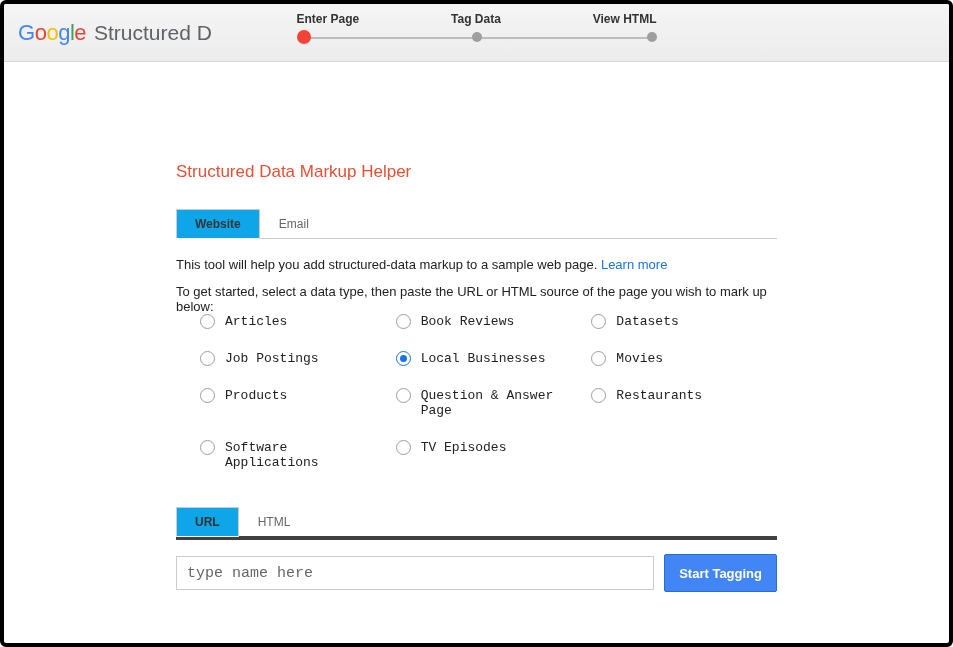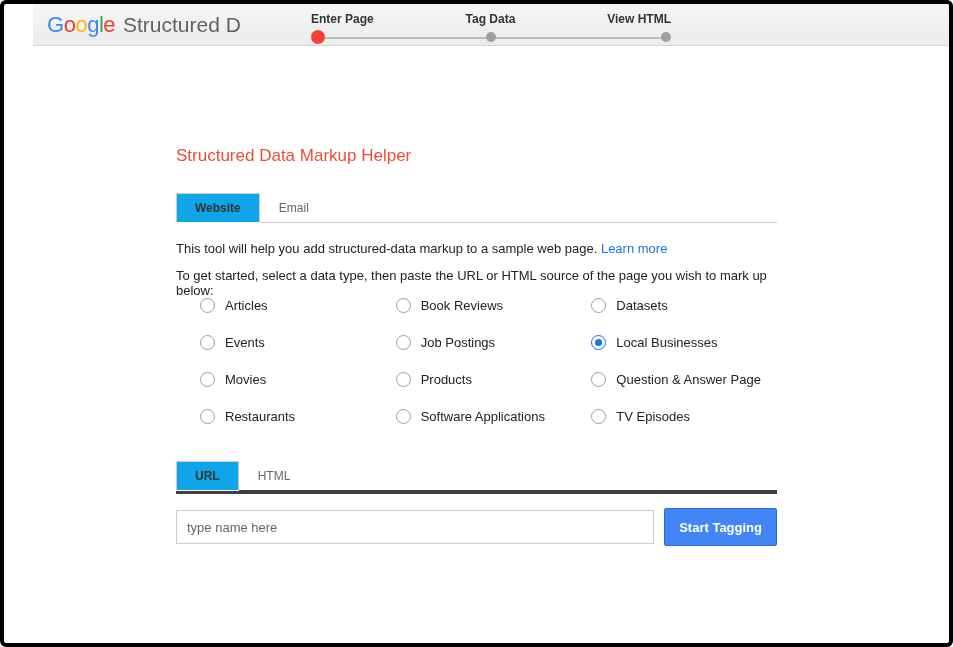--- a/index.html
+++ b/index.html
@@ -6,28 +6,27 @@
     body {
       font-family: Arial, Helvetica, sans-serif;
       background: #fff;
       width: 953px;
       height: 647px;
       overflow: hidden;
       border: 4px solid #000;
       border-radius: 6px;
     }
     .top-bar {
-      height: 42px;
+      height: 58px;
       background: linear-gradient(#f5f5f5, #ececec);
       border-bottom: 1px solid #d6d6d6;
       display: flex;
       align-items: center;
       padding: 0 14px;
       position: relative;
-      margin-left: 29px;
     }
     .logo-wrap { display: flex; align-items: baseline; gap: 8px; }
     .google-logo { font-size: 22px; font-weight: 500; letter-spacing: -0.5px; }
     .gb { color:#4285F4; } .gr { color:#EA4335; } .gy { color:#FBBC05; } .gg { color:#34A853; }
     .product-name { font-size: 21px; color:#5f6368; font-weight: 400; }
     .stepper {
       position: absolute;
       left: 50%;
       transform: translateX(-50%);
       top: 8px;
@@ -77,25 +76,26 @@
     .options {
       display:grid;
       grid-template-columns: repeat(3, 1fr);
       column-gap: 10px;
       row-gap: 22px;
       padding-left: 24px;
       margin-bottom: 36px;
     }
     .opt {
       display:flex;
-      align-items:center;
+      align-items:flex-start;
       gap:10px;
       font-size:13px;
       color:#222;
       cursor:pointer;
+      font-family:Liberation Mono, monospace;
     }
     .radio {
       width:15px; height:15px;
       border:1.5px solid #9e9e9e;
       border-radius:50%;
       display:flex; align-items:center; justify-content:center;
       flex-shrink:0;
     }
     .radio.checked { border-color:#1a73e8; }
     .radio.checked::after {
@@ -105,22 +105,23 @@
       display:flex;
       border-bottom:4px solid #404040;
       margin-bottom: 14px;
     }
     .input-row { display:flex; gap:10px; align-items:center; }
     .url-input {
       flex:1;
       height:34px;
       border:1px solid #ccc;
       padding:0 10px;
-      font-size:13px;
+      font-size:15px;
       color:#333;
+      font-family:Liberation Mono, monospace;
     }
     .url-input::placeholder { color:#666; }
     .start-btn {
       height:38px;
       padding:0 14px;
       background:#4285f4;
       color:#fff;
       border:1px solid #2b6cd4;
       font-size:13px;
       font-weight:600;
@@ -174,24 +175,20 @@
       <div class="opt">
         <span class="radio"></span>
         <span>Book Reviews</span>
       </div>
       <div class="opt">
         <span class="radio"></span>
         <span>Datasets</span>
       </div>
       <div class="opt">
         <span class="radio"></span>
-        <span>Events</span>
-      </div>
-      <div class="opt">
-        <span class="radio"></span>
         <span>Job Postings</span>
       </div>
       <div class="opt">
         <span class="radio checked"></span>
         <span>Local Businesses</span>
       </div>
       <div class="opt">
         <span class="radio"></span>
         <span>Movies</span>
       </div>

